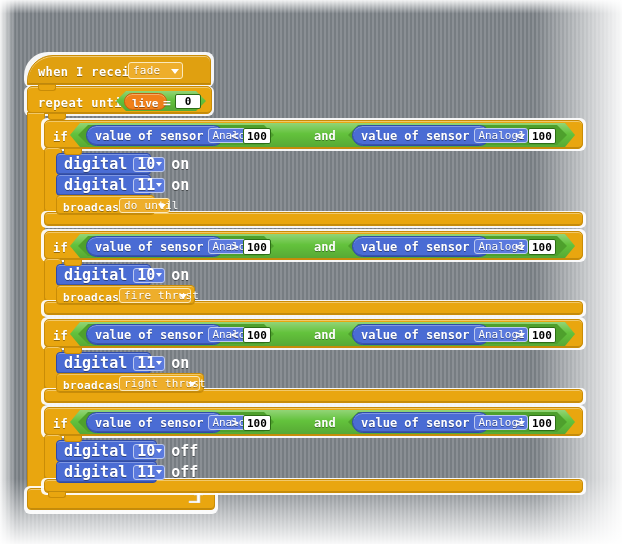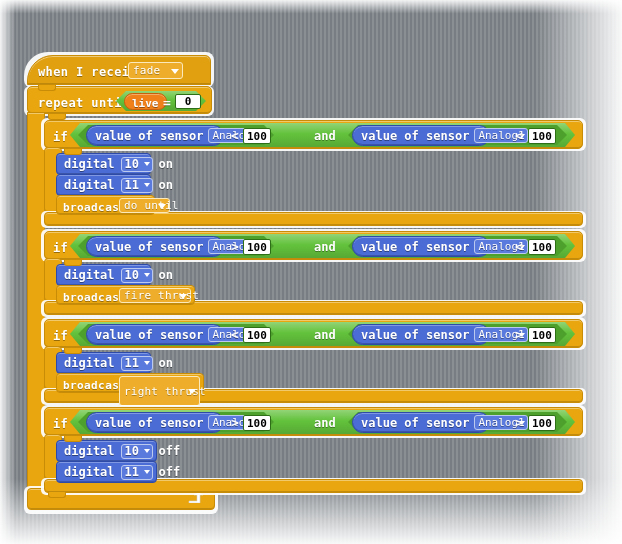--- a/index.html
+++ b/index.html
@@ -104,21 +104,21 @@
 
   
   .digi{
     position:absolute;box-sizing:border-box;
     background:#4a6cd4;border:1px solid #2e4aa8;border-radius:4px;
     box-shadow:inset 0 1px 0 rgba(255,255,255,.3), inset 0 -1px 0 rgba(0,0,0,.2);
     height:22px;display:flex;align-items:center;padding:0 7px;
   }
   .digi .t{
     color:#fff;font-family:"DejaVu Sans Mono","Liberation Mono",monospace;
-    font-weight:bold;font-size:12px;text-shadow:0 1px 0 rgba(0,0,0,.4);
+    font-weight:bold;font-size:15px;text-shadow:0 1px 0 rgba(0,0,0,.4);
     white-space:nowrap;line-height:1;
   }
   .digi .ddb{margin:0 6px;}
   .hexclip{
     clip-path:polygon(10px 0,calc(100% - 10px) 0,100% 50%,calc(100% - 10px) 100%,10px 100%,0 50%);
   }
   .hexshade{
     position:absolute;inset:0;
     background:linear-gradient(to bottom, rgba(255,255,255,.30), rgba(255,255,255,0) 45%, rgba(0,0,0,.13));
     pointer-events:none;
@@ -366,21 +366,21 @@
   <div class="digi" style="left:56px;top:352px;width:95px;">
     <span class="t">digital</span>
     <div class="ddb" style="width:32px;">
       <span class="t">11</span>
       <span class="arw"></span>
     </div>
     <span class="t">on</span>
   </div>
   <div class="blk ctrl" style="left:56px;top:373px;width:148px;height:20px;border-radius:4px;">
     <span class="txt lbl" style="left:6px;top:6px;font-size:11px;">broadcast</span>
-    <div class="ddl" style="left:62px;top:2px;width:81px;height:30px;">
+    <div class="ddl" style="left:62px;top:2px;width:81px;height:15px;">
       <span class="t">right thrust</span>
       <span class="arw"></span>
     </div>
   </div>
 
   <div class="halo" style="left:41px;top:405px;width:545px;height:33px;border-radius:6px;"></div>
   <div class="blk ctrl" style="left:44px;top:407px;width:539px;height:29px;border-radius:5px;">
     <span class="txt lbl" style="left:8px;top:10px;">if</span>
   </div>
   <div class="hexclip" style="position:absolute;left:70px;top:410px;width:505px;height:24px;background:#63c23c;">

